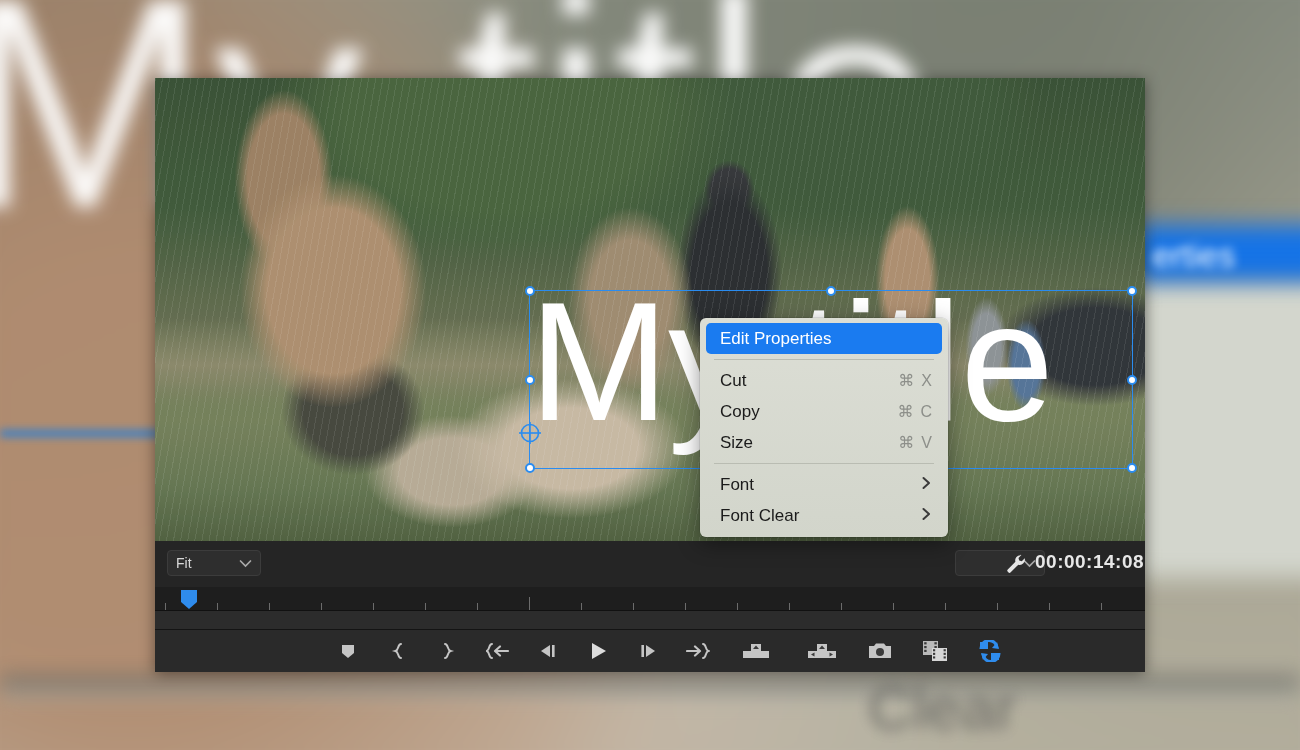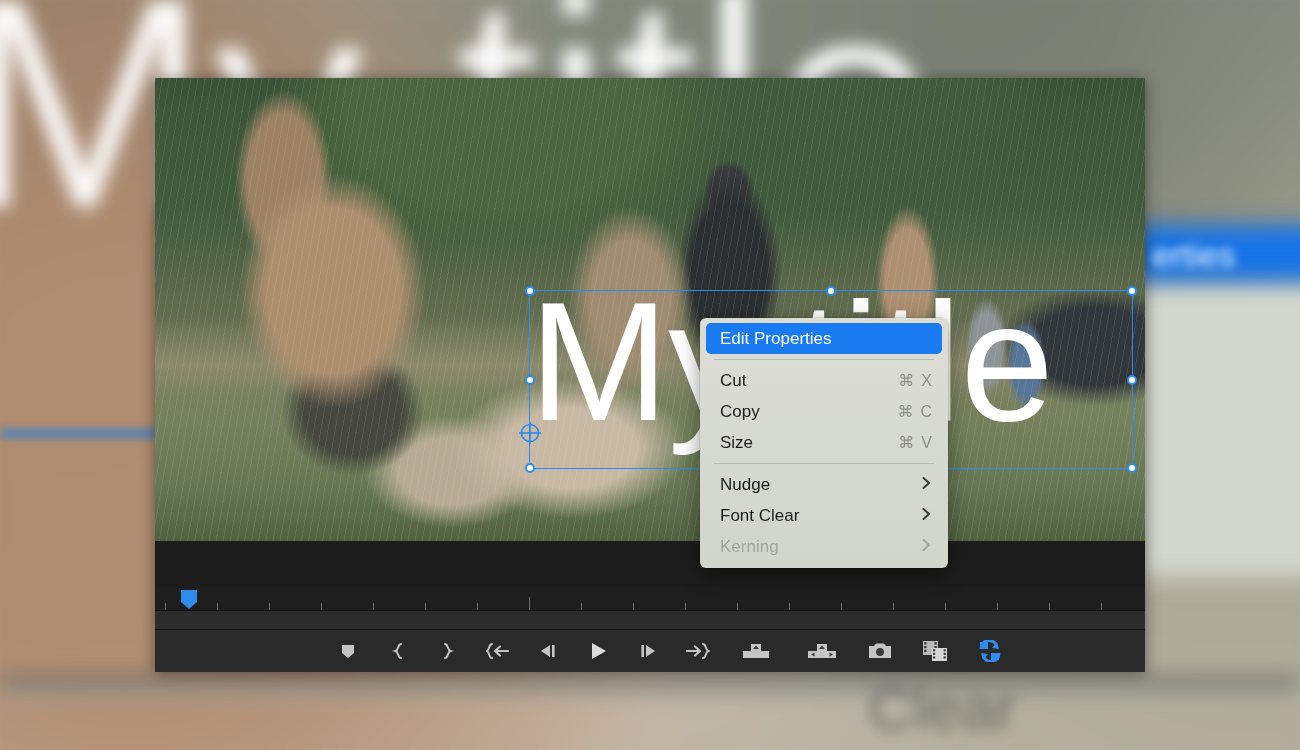--- a/index.html
+++ b/index.html
@@ -255,20 +255,47 @@
       <div id="anchor-point">
         <svg width="22" height="22" viewBox="0 0 22 22">
           <circle cx="11" cy="11" r="8.5" fill="none" stroke="#2a8cf0" stroke-width="1.6"></circle>
           <line x1="0" y1="11" x2="22" y2="11" stroke="#2a8cf0" stroke-width="1.6"></line>
           <line x1="11" y1="0" x2="11" y2="22" stroke="#2a8cf0" stroke-width="1.6"></line>
         </svg>
       </div>
     </div>
   </div>
 
+  <div id="viewer-bar">
+    <div id="fit-select">
+      <span>Fit</span>
+      <span class="chev">
+        <svg width="13" height="9" viewBox="0 0 13 9">
+            <path d="M1.5 2 L6.5 7 L11.5 2" fill="none" stroke="#c9c9c9" stroke-width="1.7" stroke-linecap="round"></path>
+          </svg>
+      </span>
+    </div>
+
+    <div id="tools-select">
+      <span></span>
+      <span class="chev">
+        <svg width="13" height="9" viewBox="0 0 13 9">
+            <path d="M1.5 2 L6.5 7 L11.5 2" fill="none" stroke="#c9c9c9" stroke-width="1.7" stroke-linecap="round"></path>
+          </svg>
+      </span>
+    </div>
+
+    <div id="wrench-icon">
+      <svg width="22" height="22" viewBox="0 0 22 22">
+        <path d="M15.4 2.2a5.2 5.2 0 0 0-5.0 6.6L2.8 16.4a1.7 1.7 0 0 0 0 2.4l0.5 0.5a1.7 1.7 0 0 0 2.4 0l7.6-7.6a5.2 5.2 0 0 0 6.4-6.4l-2.9 2.9-2.6-0.7-0.7-2.6 2.9-2.9a5.2 5.2 0 0 0-1.0-0.2z" fill="#e6e6e6"></path>
+      </svg>
+    </div>
+
+    <div id="timecode">00:00:14:08</div>
+  </div>
 
   <div id="ruler">
     <div id="ruler-ticks">
         <div class="tick" style="left: 10px; height: 8px;"></div>
         <div class="tick" style="left: 62px; height: 8px;"></div>
         <div class="tick" style="left: 114px; height: 8px;"></div>
         <div class="tick" style="left: 166px; height: 8px;"></div>
         <div class="tick" style="left: 218px; height: 8px;"></div>
         <div class="tick" style="left: 270px; height: 8px;"></div>
         <div class="tick" style="left: 322px; height: 8px;"></div>
@@ -440,30 +467,24 @@
     </div>
     <div class="mi">
       <span class="label">Size</span>
       <span class="accel">
         <span class="cmd-glyph">⌘</span>
         <span>V</span>
       </span>
     </div>
     <div class="msep"></div>
     <div class="mi">
-      <span class="label">Nudge</span>
+      <span class="label">Font</span>
       <span class="arrow"><svg width="11" height="14" viewBox="0 0 11 14">
           <path d="M2.5 2 L8 7 L2.5 12" fill="none" stroke="currentColor" stroke-width="2" stroke-linecap="round" stroke-linejoin="round"></path>
         </svg></span>
     </div>
     <div class="mi">
       <span class="label">Font Clear</span>
       <span class="arrow"><svg width="11" height="14" viewBox="0 0 11 14">
           <path d="M2.5 2 L8 7 L2.5 12" fill="none" stroke="currentColor" stroke-width="2" stroke-linecap="round" stroke-linejoin="round"></path>
         </svg></span>
     </div>
-    <div class="mi disabled">
-      <span class="label">Kerning</span>
-      <span class="arrow"><svg width="11" height="14" viewBox="0 0 11 14">
-          <path d="M2.5 2 L8 7 L2.5 12" fill="none" stroke="currentColor" stroke-width="2" stroke-linecap="round" stroke-linejoin="round"></path>
-        </svg></span>
-    </div>
   </div>
 
 </body></html>

